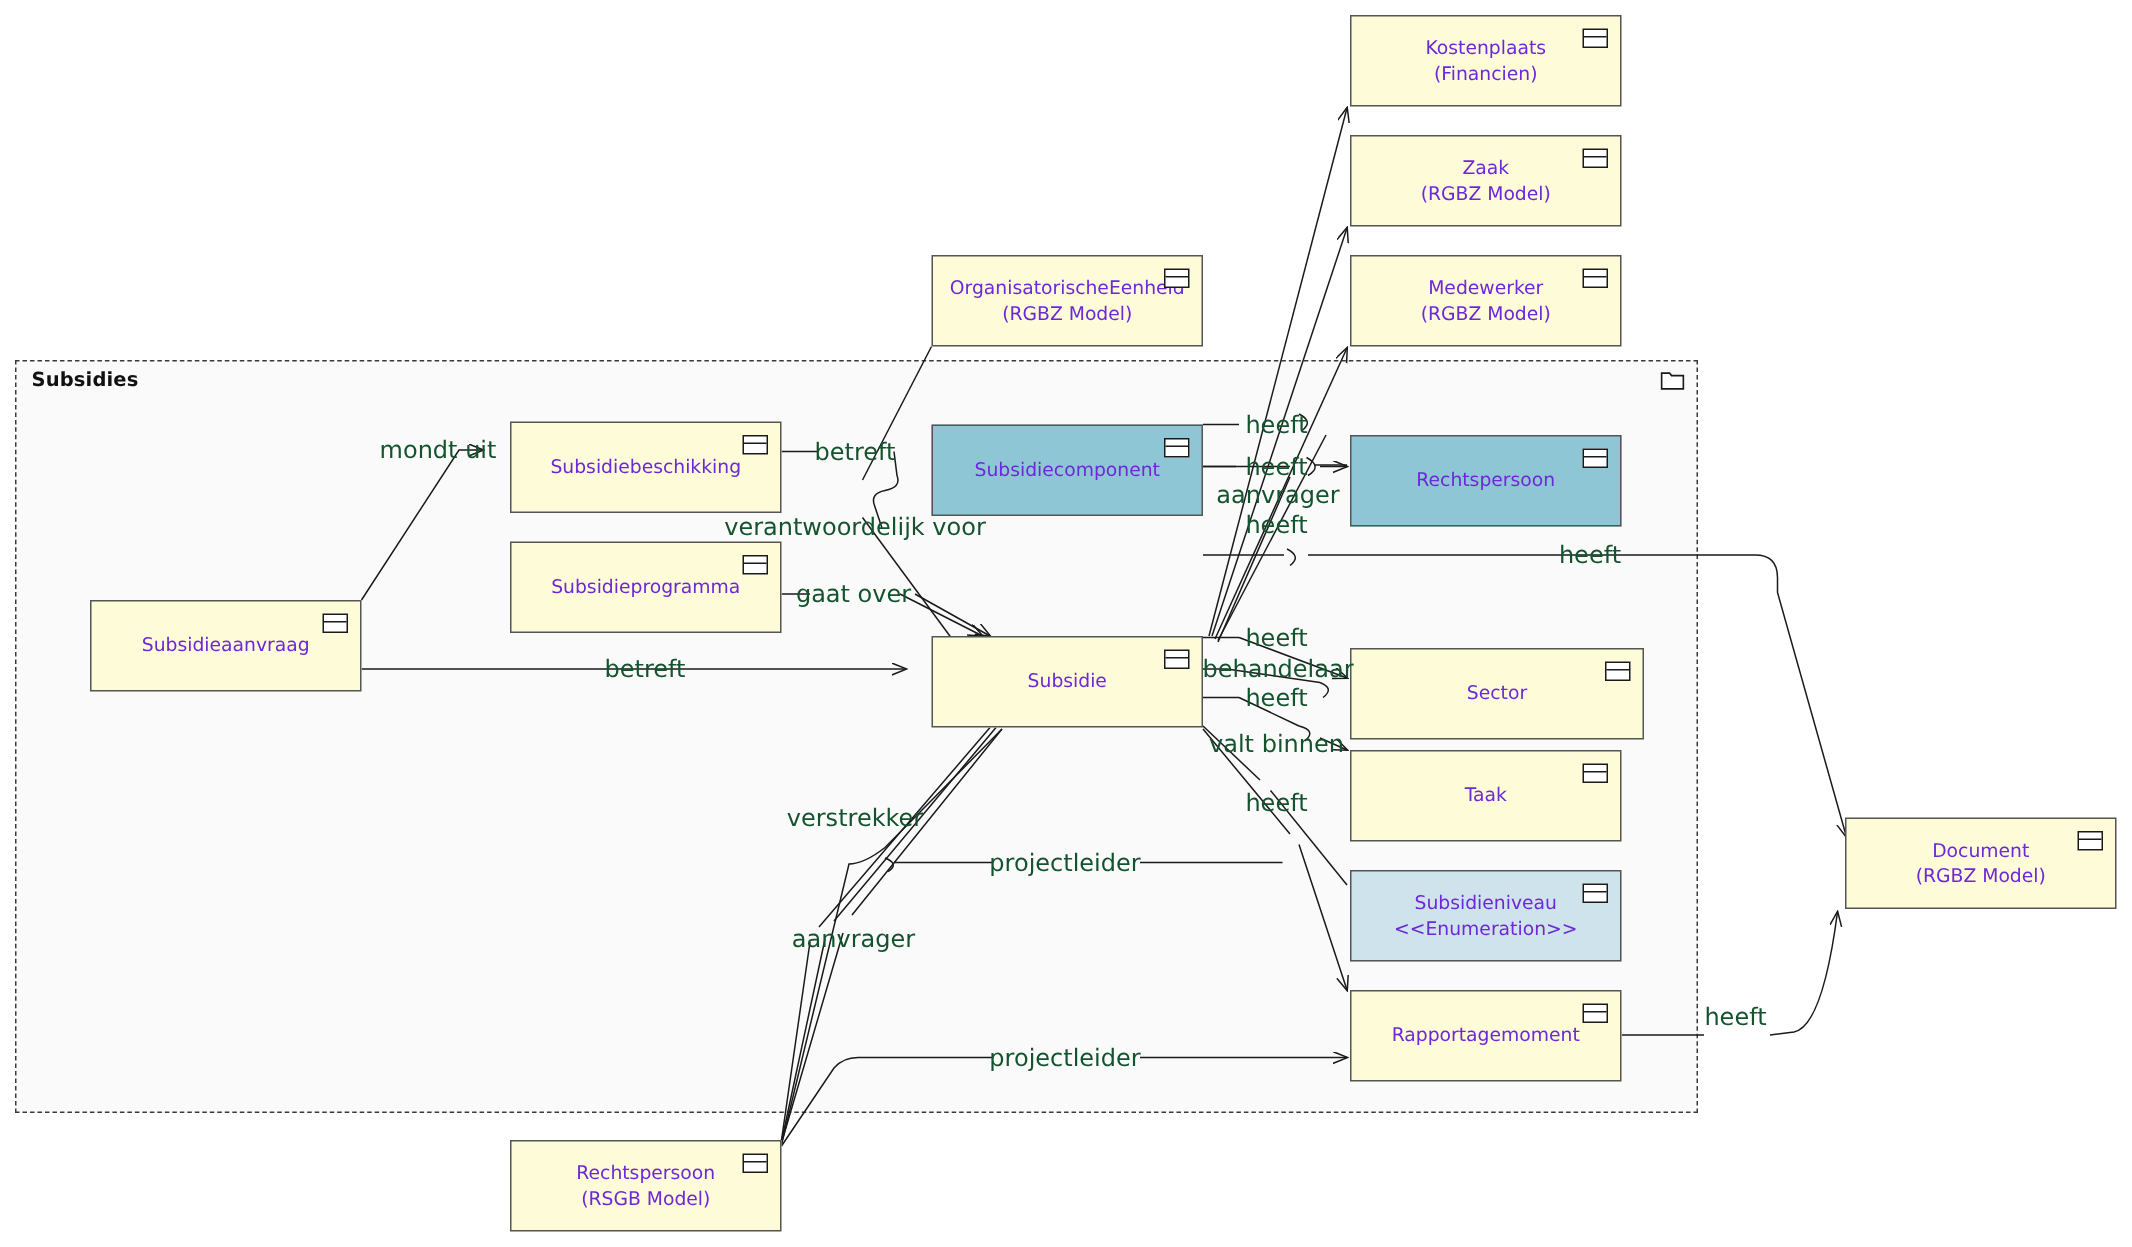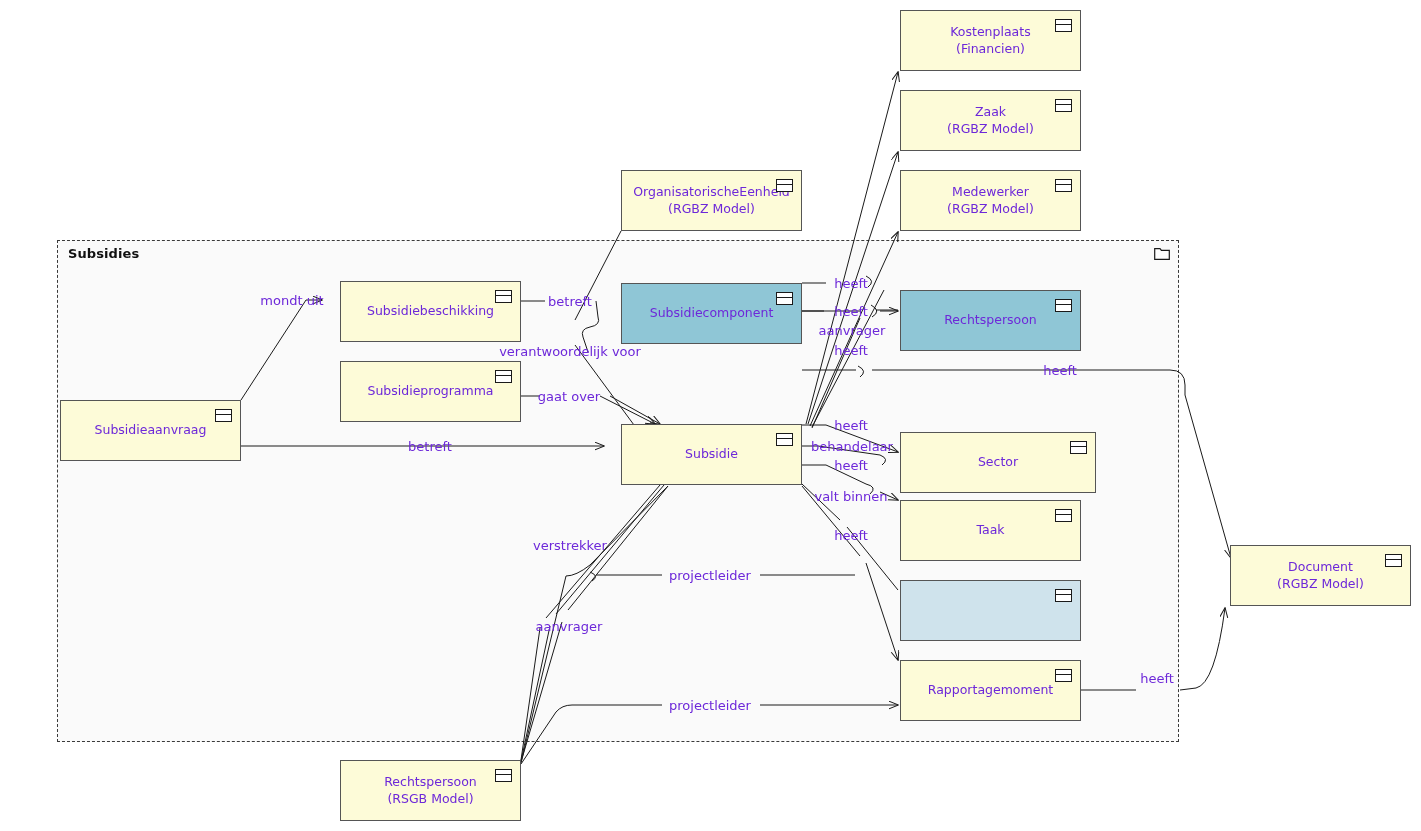--- a/index.html
+++ b/index.html
@@ -23,21 +23,20 @@
     top: 0;
     width: 1421px;
     height: 831px;
     pointer-events: none;
   }
   .pkg {
     position: absolute;
     border: 1px dashed #3a3a3a;
     background: #fafafa;
     box-sizing: border-box;
-    margin-left: 47px;
   }
   .pkg-title {
     position: absolute;
     left: 10px;
     top: 5px;
     font-size: 13px;
     font-weight: bold;
     color: #111;
     letter-spacing: 0.1px;
   }
@@ -74,22 +73,22 @@
   .node-icon::after {
     content: "";
     position: absolute;
     left: 0; right: 0;
     top: 3.5px;
     height: 1.4px;
     background: #1a1a1a;
   }
   .edge-label {
     position: absolute;
-    font-size: 13px;
-    color: #6d28d9;
+    font-size: 16px;
+    color: #14532d;
     white-space: nowrap;
     background: transparent;
     transform: translate(-50%, -50%);
   }
 </style>
 </head>
 <body>
 
 <div id="canvas">
 
@@ -227,20 +226,22 @@
       <div class="node" style="left: 900px; top: 500px; width: 181px; height: 61px; background: rgb(253, 251, 216); border-color: rgb(85, 85, 85);">
         <span class="lbl">Taak</span>
         <span class="node-icon"></span>
       </div>
       <div class="node" style="left: 1230px; top: 545px; width: 181px; height: 61px; background: rgb(253, 251, 216); border-color: rgb(85, 85, 85);">
         <span class="lbl">Document
 (RGBZ Model)</span>
         <span class="node-icon"></span>
       </div>
       <div class="node" style="left: 900px; top: 580px; width: 181px; height: 61px; background: rgb(207, 227, 236); border-color: rgb(85, 85, 85);">
+        <span class="lbl">Subsidieniveau
+&lt;&lt;Enumeration&gt;&gt;</span>
         <span class="node-icon"></span>
       </div>
       <div class="node" style="left: 900px; top: 660px; width: 181px; height: 61px; background: rgb(253, 251, 216); border-color: rgb(85, 85, 85);">
         <span class="lbl">Rapportagemoment</span>
         <span class="node-icon"></span>
       </div>
       <div class="node" style="left: 340px; top: 760px; width: 181px; height: 61px; background: rgb(253, 251, 216); border-color: rgb(85, 85, 85);">
         <span class="lbl">Rechtspersoon
 (RSGB Model)</span>
         <span class="node-icon"></span>

